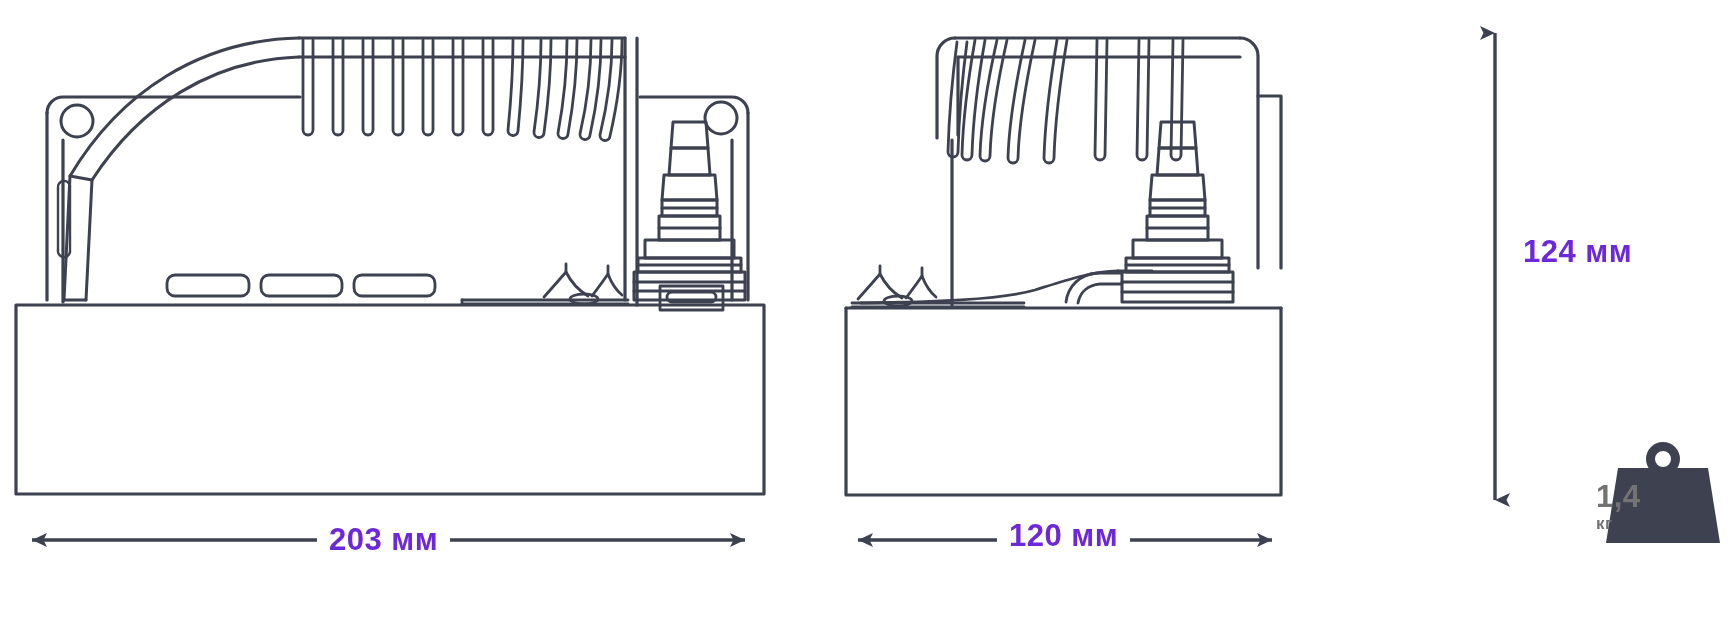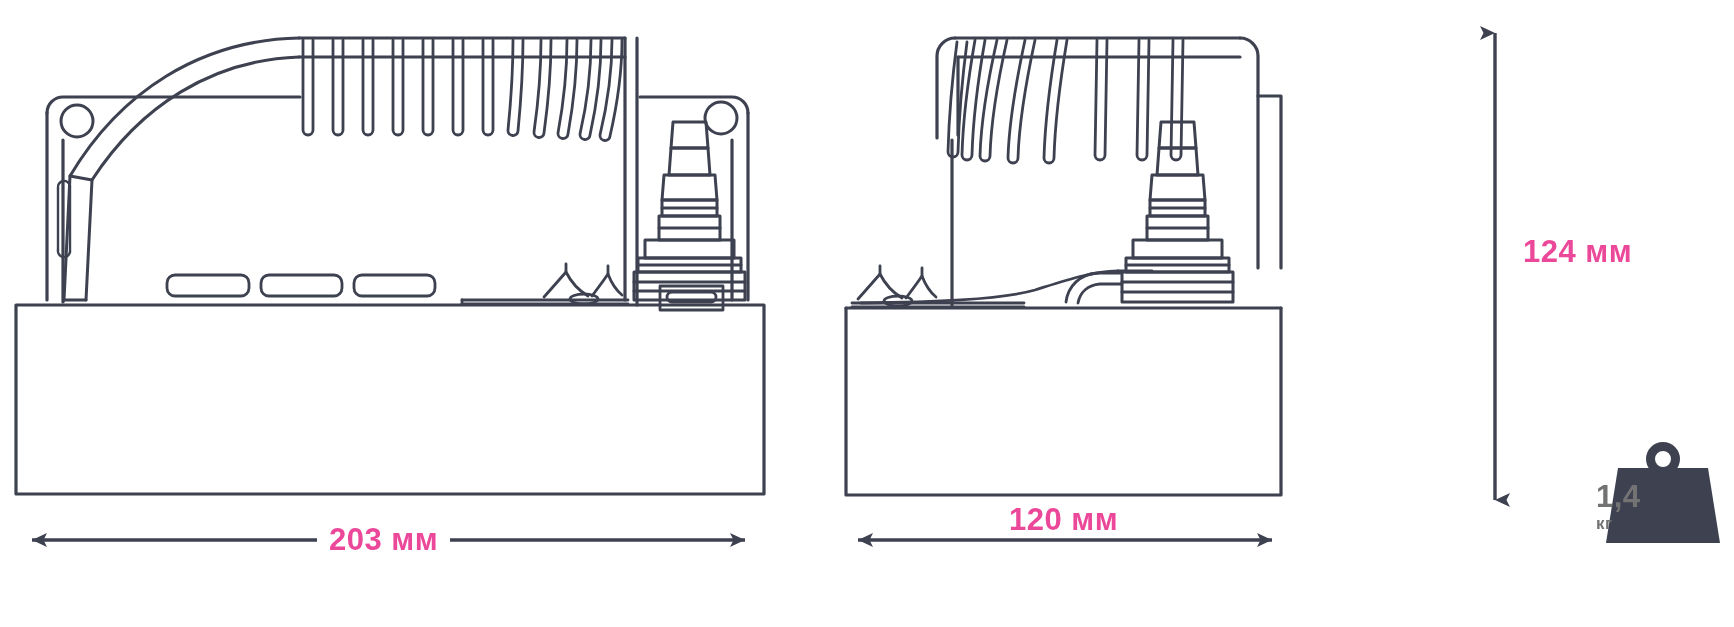--- a/index.html
+++ b/index.html
@@ -21,34 +21,34 @@
     position: absolute;
     left: 0;
     top: 0;
     width: 1734px;
     height: 627px;
   }
   .dim-text {
     position: absolute;
     font-family: "Liberation Sans", sans-serif;
     font-weight: bold;
-    color: #ec4899;
+    color: #6d28d9;
     white-space: nowrap;
     letter-spacing: 0.5px;
   }
   #dim-width-label {
     left: 317px;
     top: 522px;
     font-size: 31px;
     background: #ffffff;
     padding: 0 12px;
   }
   #dim-depth-label {
     left: 997px;
-    top: 502px;
+    top: 518px;
     font-size: 31px;
     background: #ffffff;
     padding: 0 12px;
   }
   #dim-height-label {
     left: 1513px;
     top: 234px;
     font-size: 31px;
     background: #ffffff;
     padding: 0 10px;

